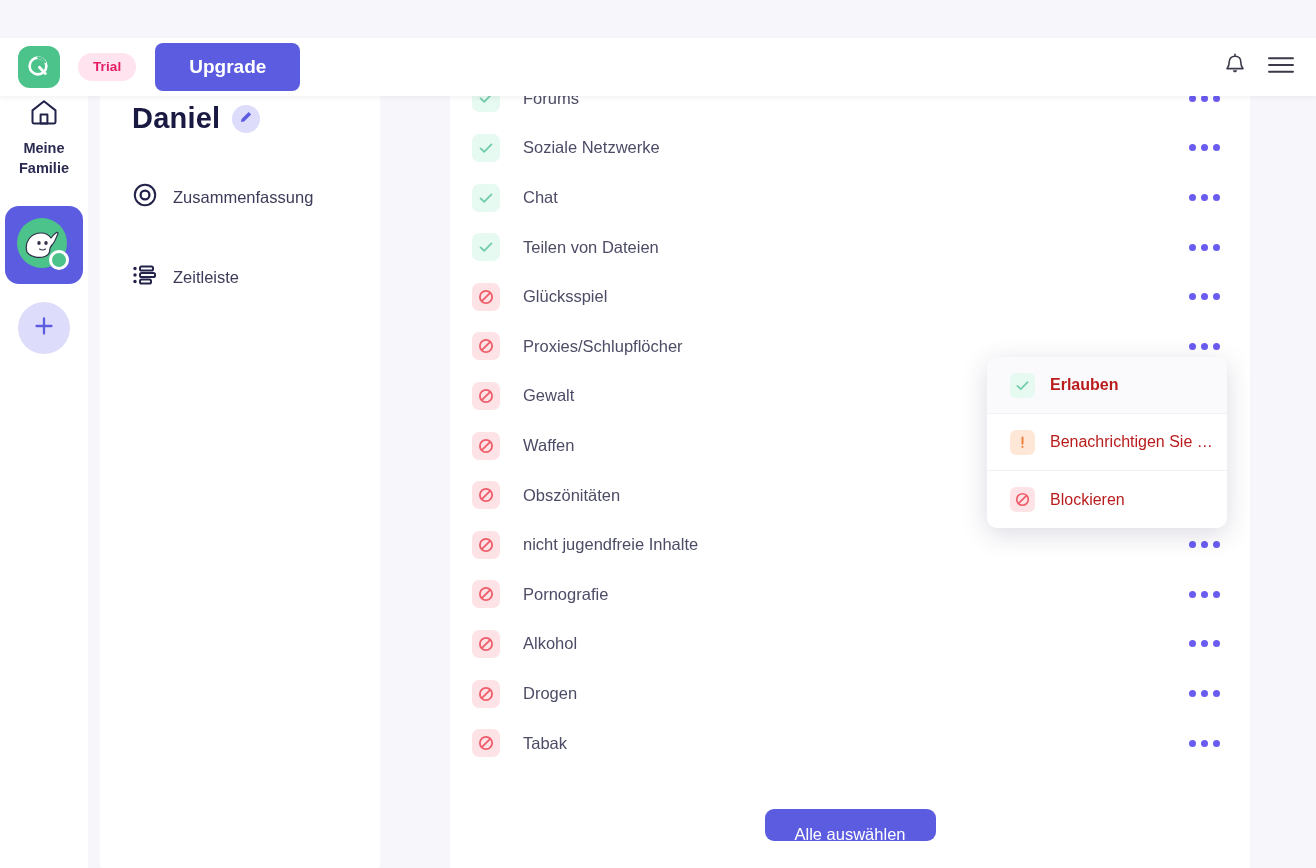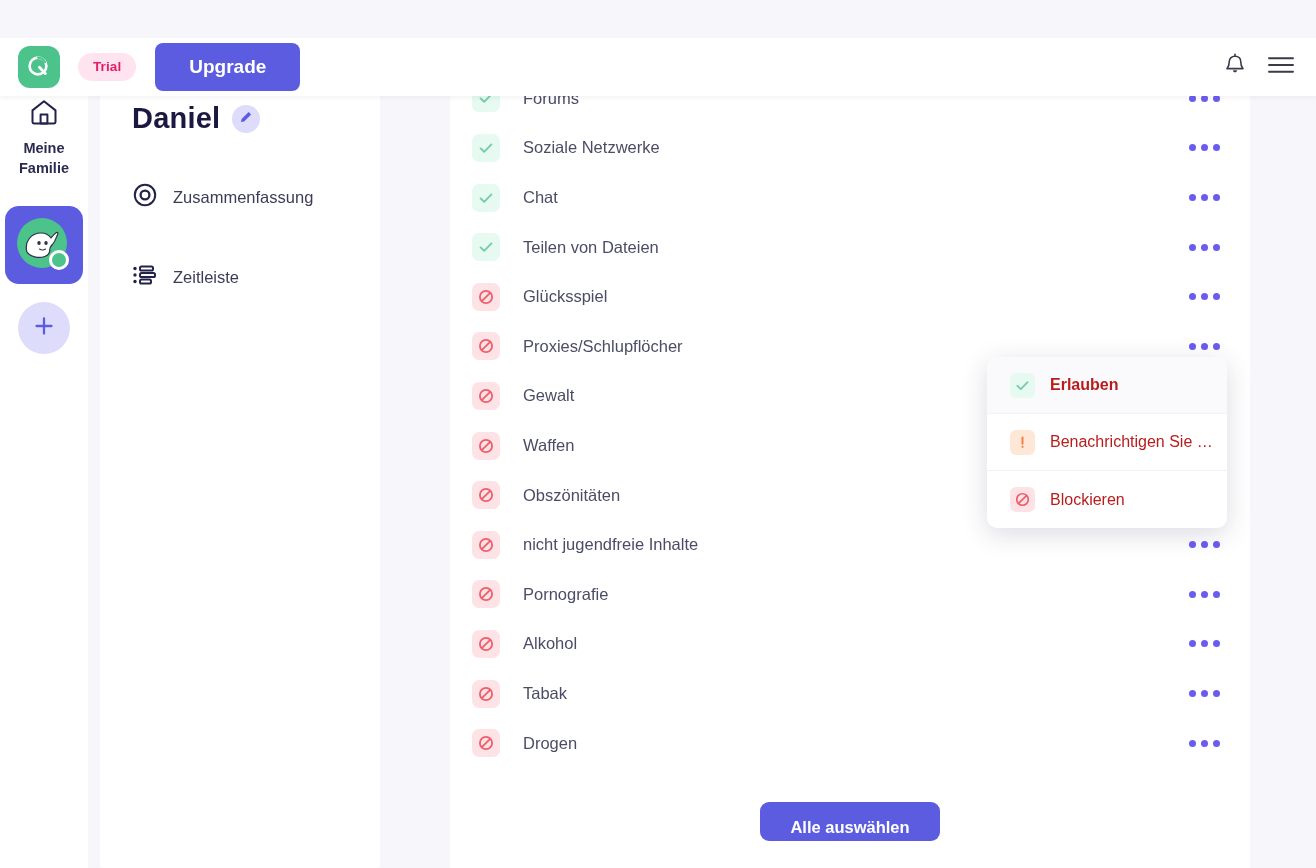--- a/index.html
+++ b/index.html
@@ -148,22 +148,22 @@
   .card-footer {
     position: absolute; left: 0; bottom: 0;
     width: 800px; padding: 0 0 27px;
     display: flex; justify-content: center;
     background: #ffffff;
   }
   .select-all-btn {
     background: #5c5ce0; color: #fff; border: none;
     border-radius: 9px;
     font-family: "Liberation Sans", sans-serif;
-    font-size: 16.5px; font-weight: bold;
-    padding: 16px 30px; height: 39px;
+    font-size: 16.5px; font-weight: normal;
+    padding: 16px 30px; height: 32px;
     cursor: pointer;
   }
 
   
   .dropdown {
     position: absolute; top: 357px; left: 987px;
     width: 240px;
     background: #ffffff;
     border-radius: 10px;
     box-shadow: 0 6px 26px rgba(40,40,90,0.17);
@@ -459,35 +459,35 @@
           <span></span>
         </span>
       </div>
       <div class="row">
         <span class="state-icon block">
           <svg width="18" height="18" viewBox="0 0 18 18" aria-hidden="true">
             <circle cx="9" cy="9" r="6.1" fill="none" stroke="#ef5d6b" stroke-width="1.8"></circle>
             <path d="M4.8 13.2 L13.2 4.8" stroke="#ef5d6b" stroke-width="1.8" stroke-linecap="round"></path>
           </svg>
         </span>
+        <span class="row-label">Drogen</span>
+        <span class="dots">
+          <span></span>
+          <span></span>
+          <span></span>
+        </span>
+      </div>
+      <div class="row">
+        <span class="state-icon block">
+          <svg width="18" height="18" viewBox="0 0 18 18" aria-hidden="true">
+            <circle cx="9" cy="9" r="6.1" fill="none" stroke="#ef5d6b" stroke-width="1.8"></circle>
+            <path d="M4.8 13.2 L13.2 4.8" stroke="#ef5d6b" stroke-width="1.8" stroke-linecap="round"></path>
+          </svg>
+        </span>
         <span class="row-label">Tabak</span>
-        <span class="dots">
-          <span></span>
-          <span></span>
-          <span></span>
-        </span>
-      </div>
-      <div class="row">
-        <span class="state-icon block">
-          <svg width="18" height="18" viewBox="0 0 18 18" aria-hidden="true">
-            <circle cx="9" cy="9" r="6.1" fill="none" stroke="#ef5d6b" stroke-width="1.8"></circle>
-            <path d="M4.8 13.2 L13.2 4.8" stroke="#ef5d6b" stroke-width="1.8" stroke-linecap="round"></path>
-          </svg>
-        </span>
-        <span class="row-label">Drogen</span>
         <span class="dots">
           <span></span>
           <span></span>
           <span></span>
         </span>
       </div>
     </div>
   <div class="card-footer">
     <button class="select-all-btn">Alle auswählen</button>
   </div>

